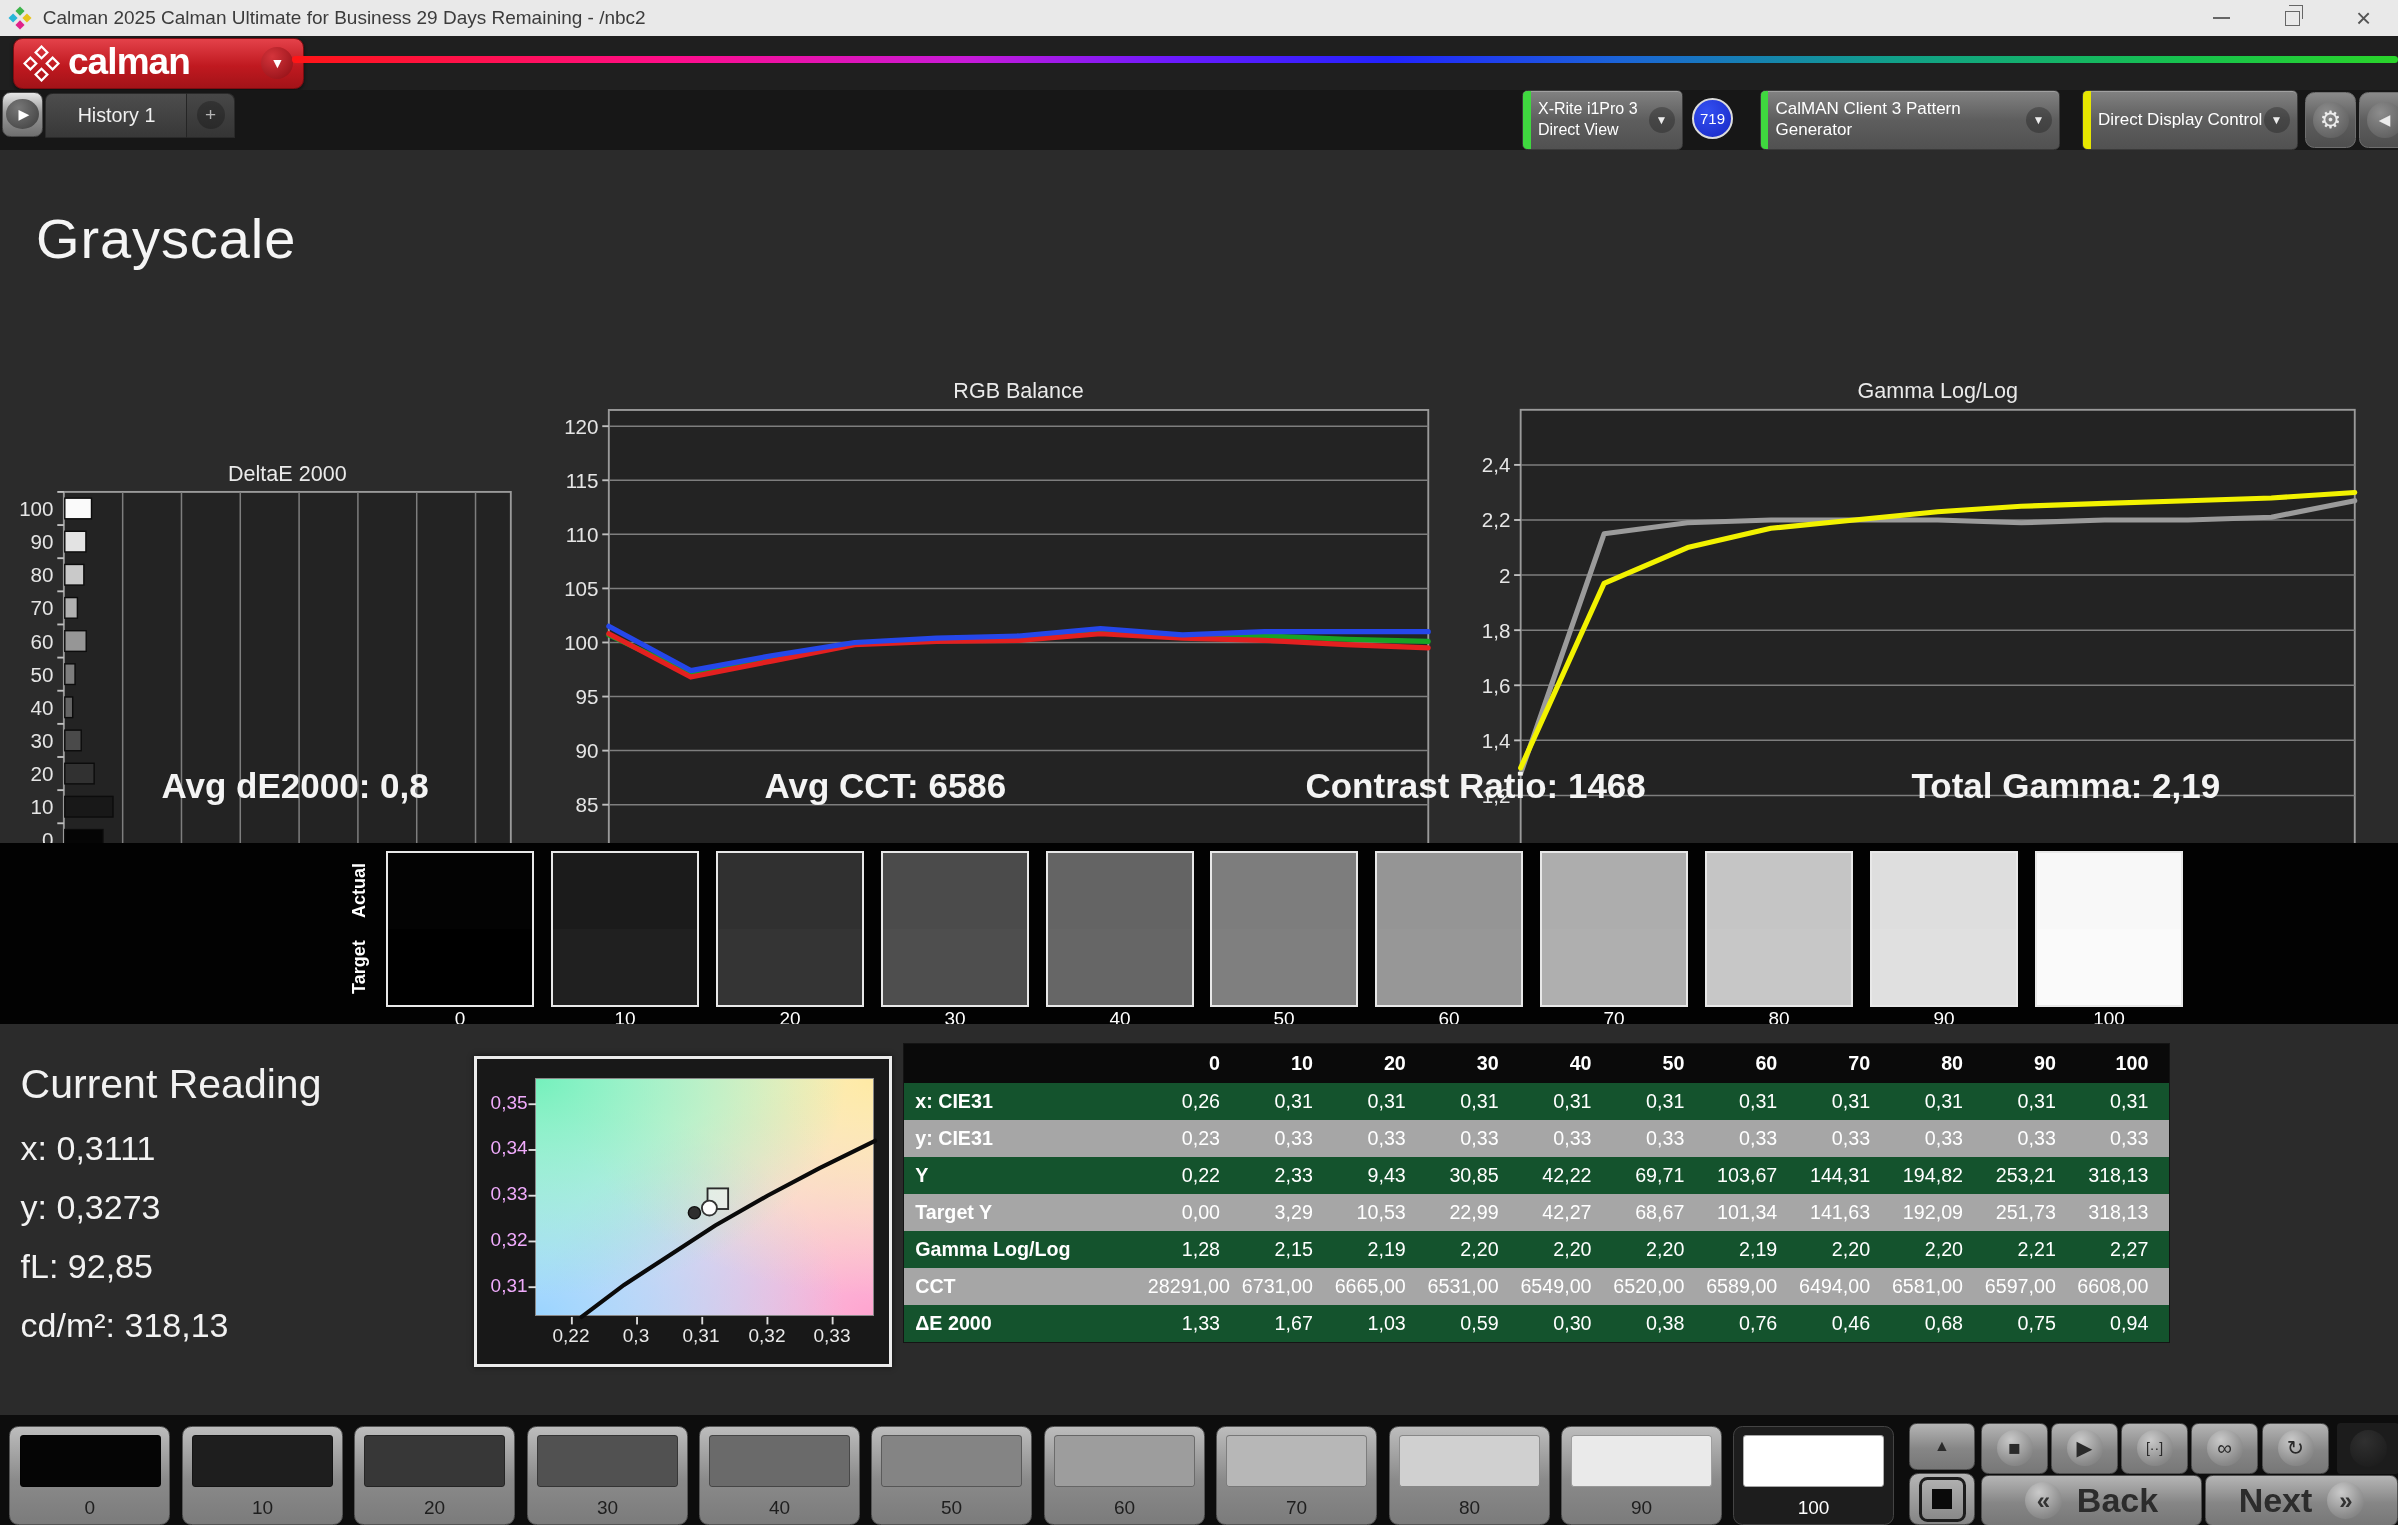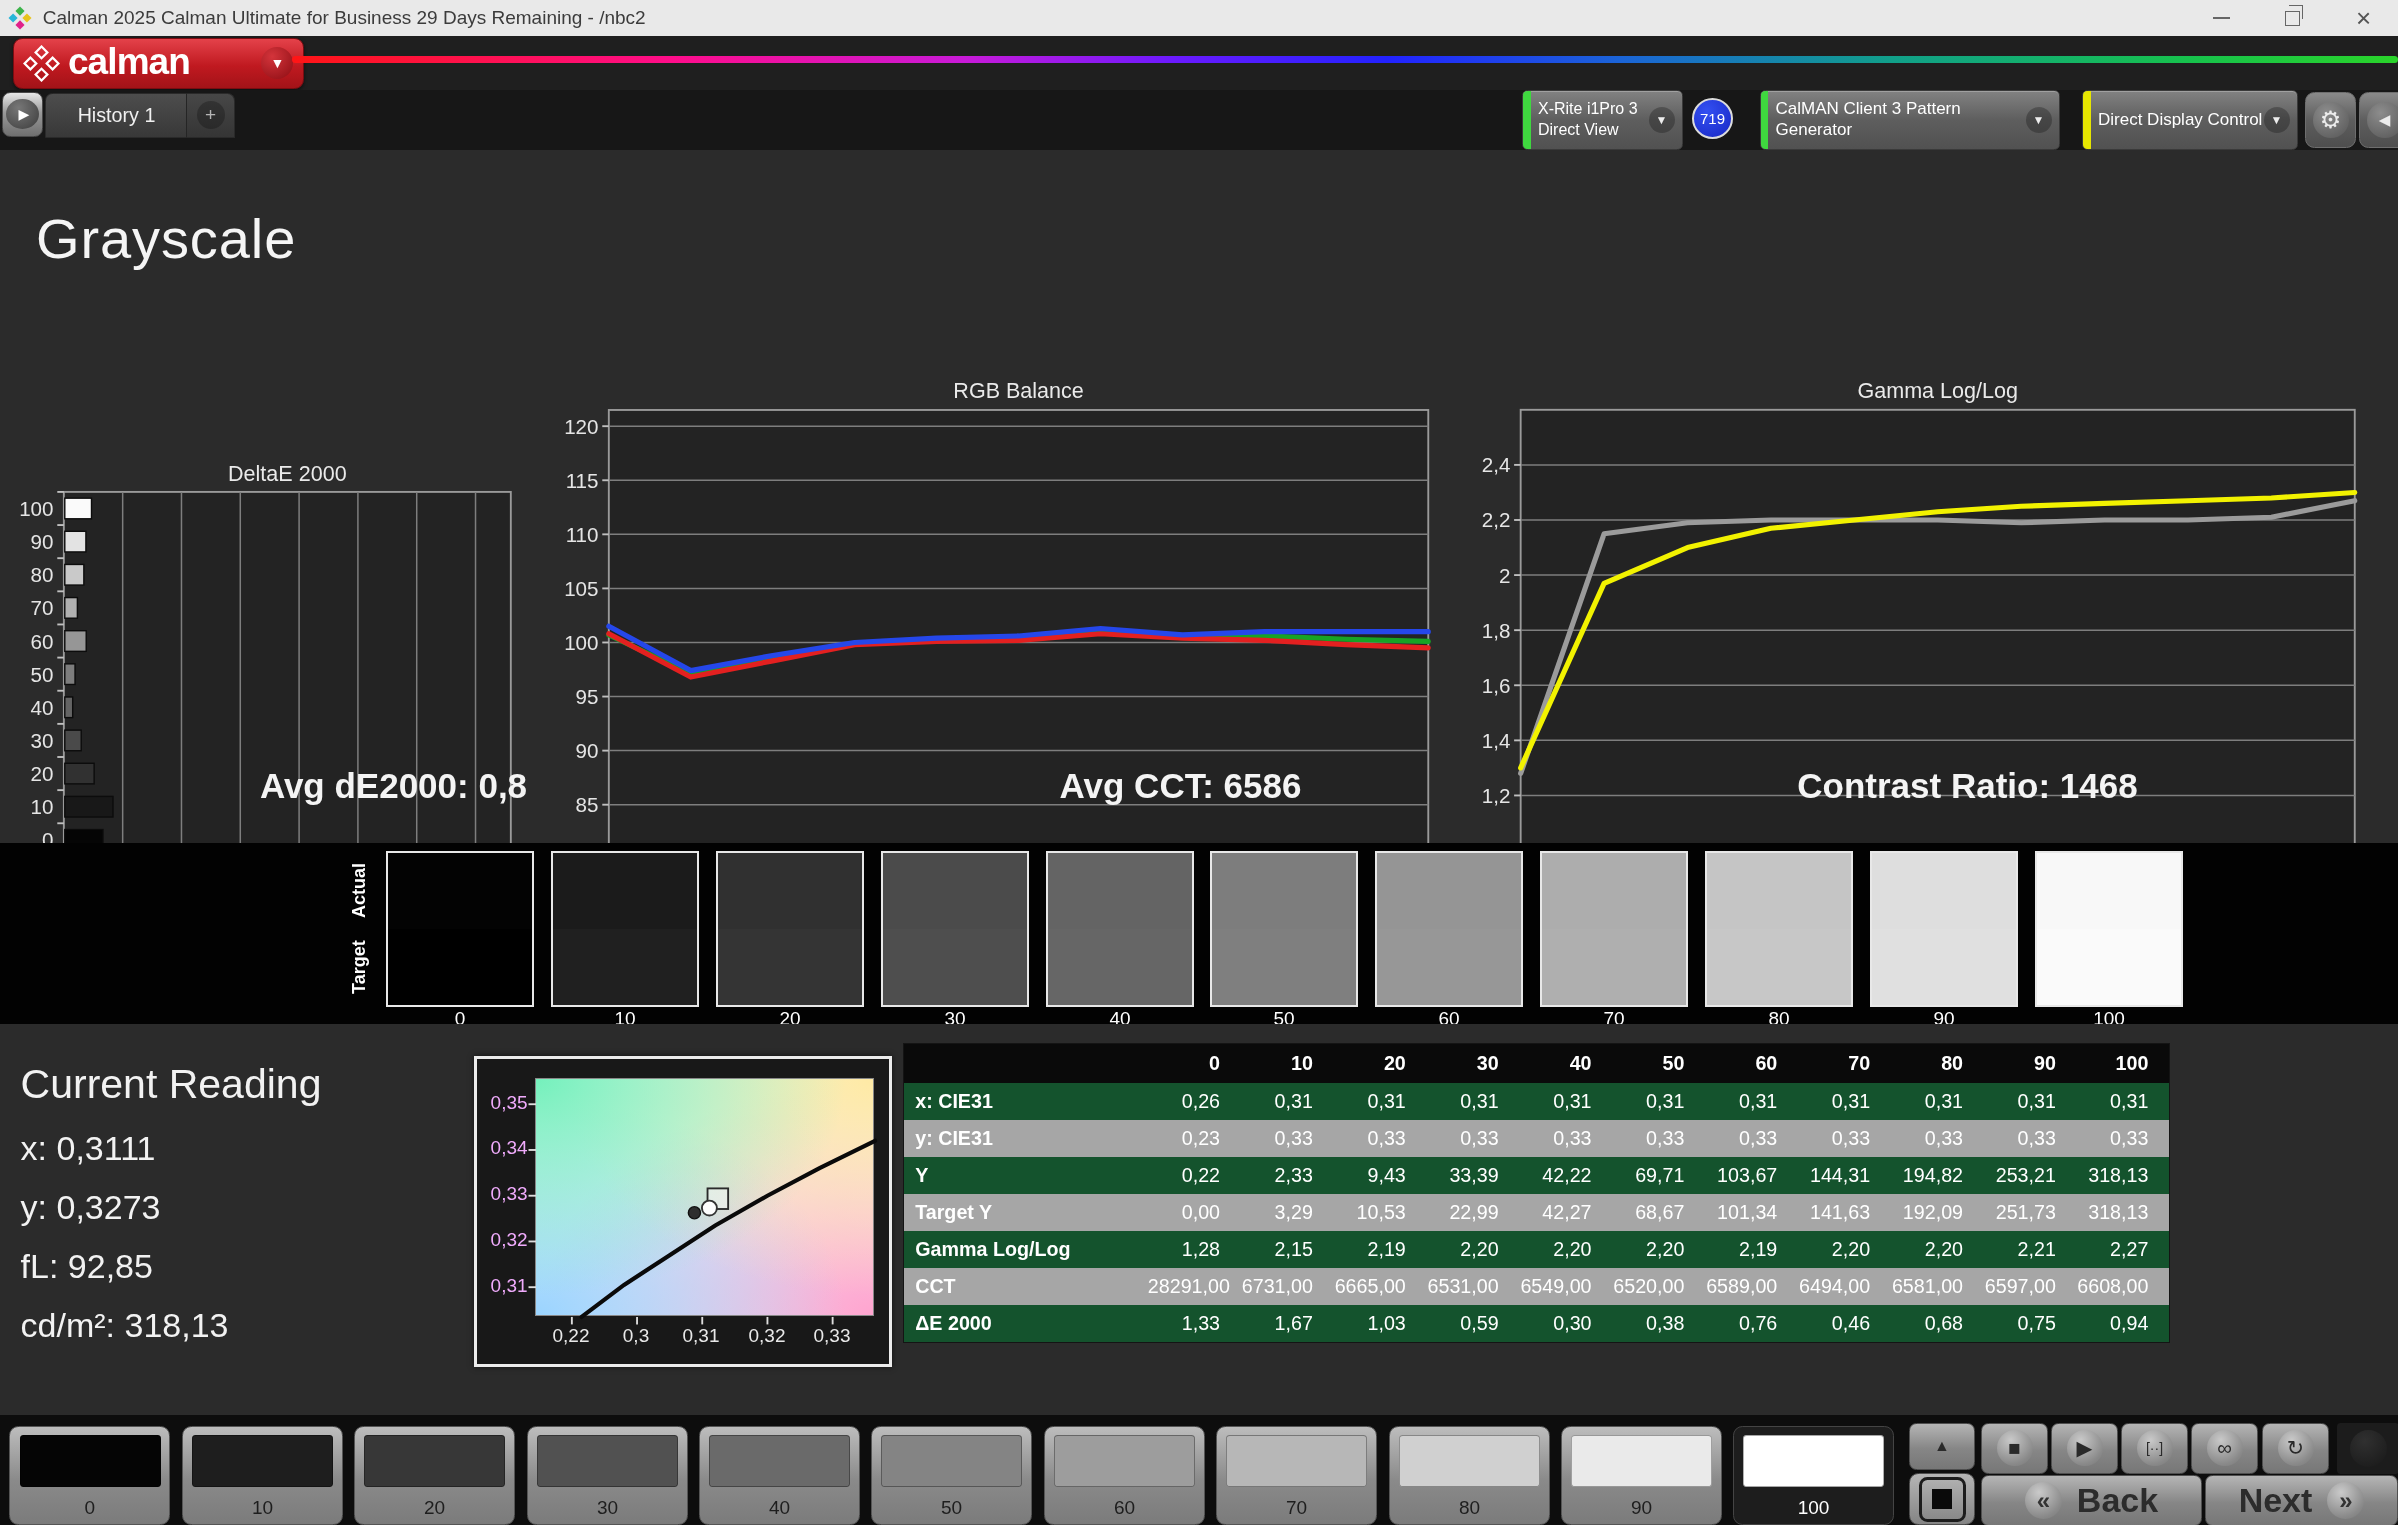--- a/index.html
+++ b/index.html
@@ -362,20 +362,21 @@
         <text x="854" y="558" fill="#e5e5e5" font-size="22" text-anchor="middle">90</text>
         <line x1="943" x2="943" y1="522" y2="530" stroke="#c0c0c0" stroke-width="2"></line>
         <text x="943" y="558" fill="#e5e5e5" font-size="22" text-anchor="middle">100</text>
         <polyline points="53.0,425.0 142.0,169.3 231.0,157.5 320.0,154.6 409.0,154.6 498.0,154.6 587.0,157.5 676.0,154.6 765.0,154.6 854.0,151.6 943.0,134.0" fill="none" stroke="#9b9b9b" stroke-width="5.5" stroke-linejoin="round" stroke-linecap="round"></polyline>
         <polyline points="53.0,419.1 142.0,222.2 231.0,184.0 320.0,163.4 409.0,154.6 498.0,145.8 587.0,139.9 676.0,136.9 765.0,134.0 854.0,131.1 943.0,125.2" fill="none" stroke="#f2f200" stroke-width="5.5" stroke-linejoin="round" stroke-linecap="round"></polyline>
       </svg></div>
   <div class="stats">
     <div class="stat">Avg dE2000: 0,8</div>
     <div class="stat">Avg CCT: 6586</div>
     <div class="stat">Contrast Ratio: 1468</div>
+    <div class="stat">Total Gamma: 2,19</div>
   </div>
 </div>
 
 <div class="strip" id="swatch-strip">
   <div class="strip-label" style="top:11.2px;height:73px;">Actual</div>
   <div class="strip-label" style="top:86px;height:77px;">Target</div>
 <div class="swatch" style="left: 386px;">
       <div class="half" style="background: rgb(3, 3, 3);"></div>
       <div class="half" style="background: rgb(0, 0, 0);"></div>
     </div>
@@ -514,21 +515,21 @@
           <td>0,33</td>
           <td>0,33</td>
           <td>0,33</td>
           <td>0,33</td>
         </tr>
         <tr class="dark">
           <th class="rowlab">Y</th>
           <td>0,22</td>
           <td>2,33</td>
           <td>9,43</td>
-          <td>33,39</td>
+          <td>30,85</td>
           <td>42,22</td>
           <td>69,71</td>
           <td>103,67</td>
           <td>144,31</td>
           <td>194,82</td>
           <td>253,21</td>
           <td>318,13</td>
         </tr>
         <tr class="light">
           <th class="rowlab">Target Y</th>

